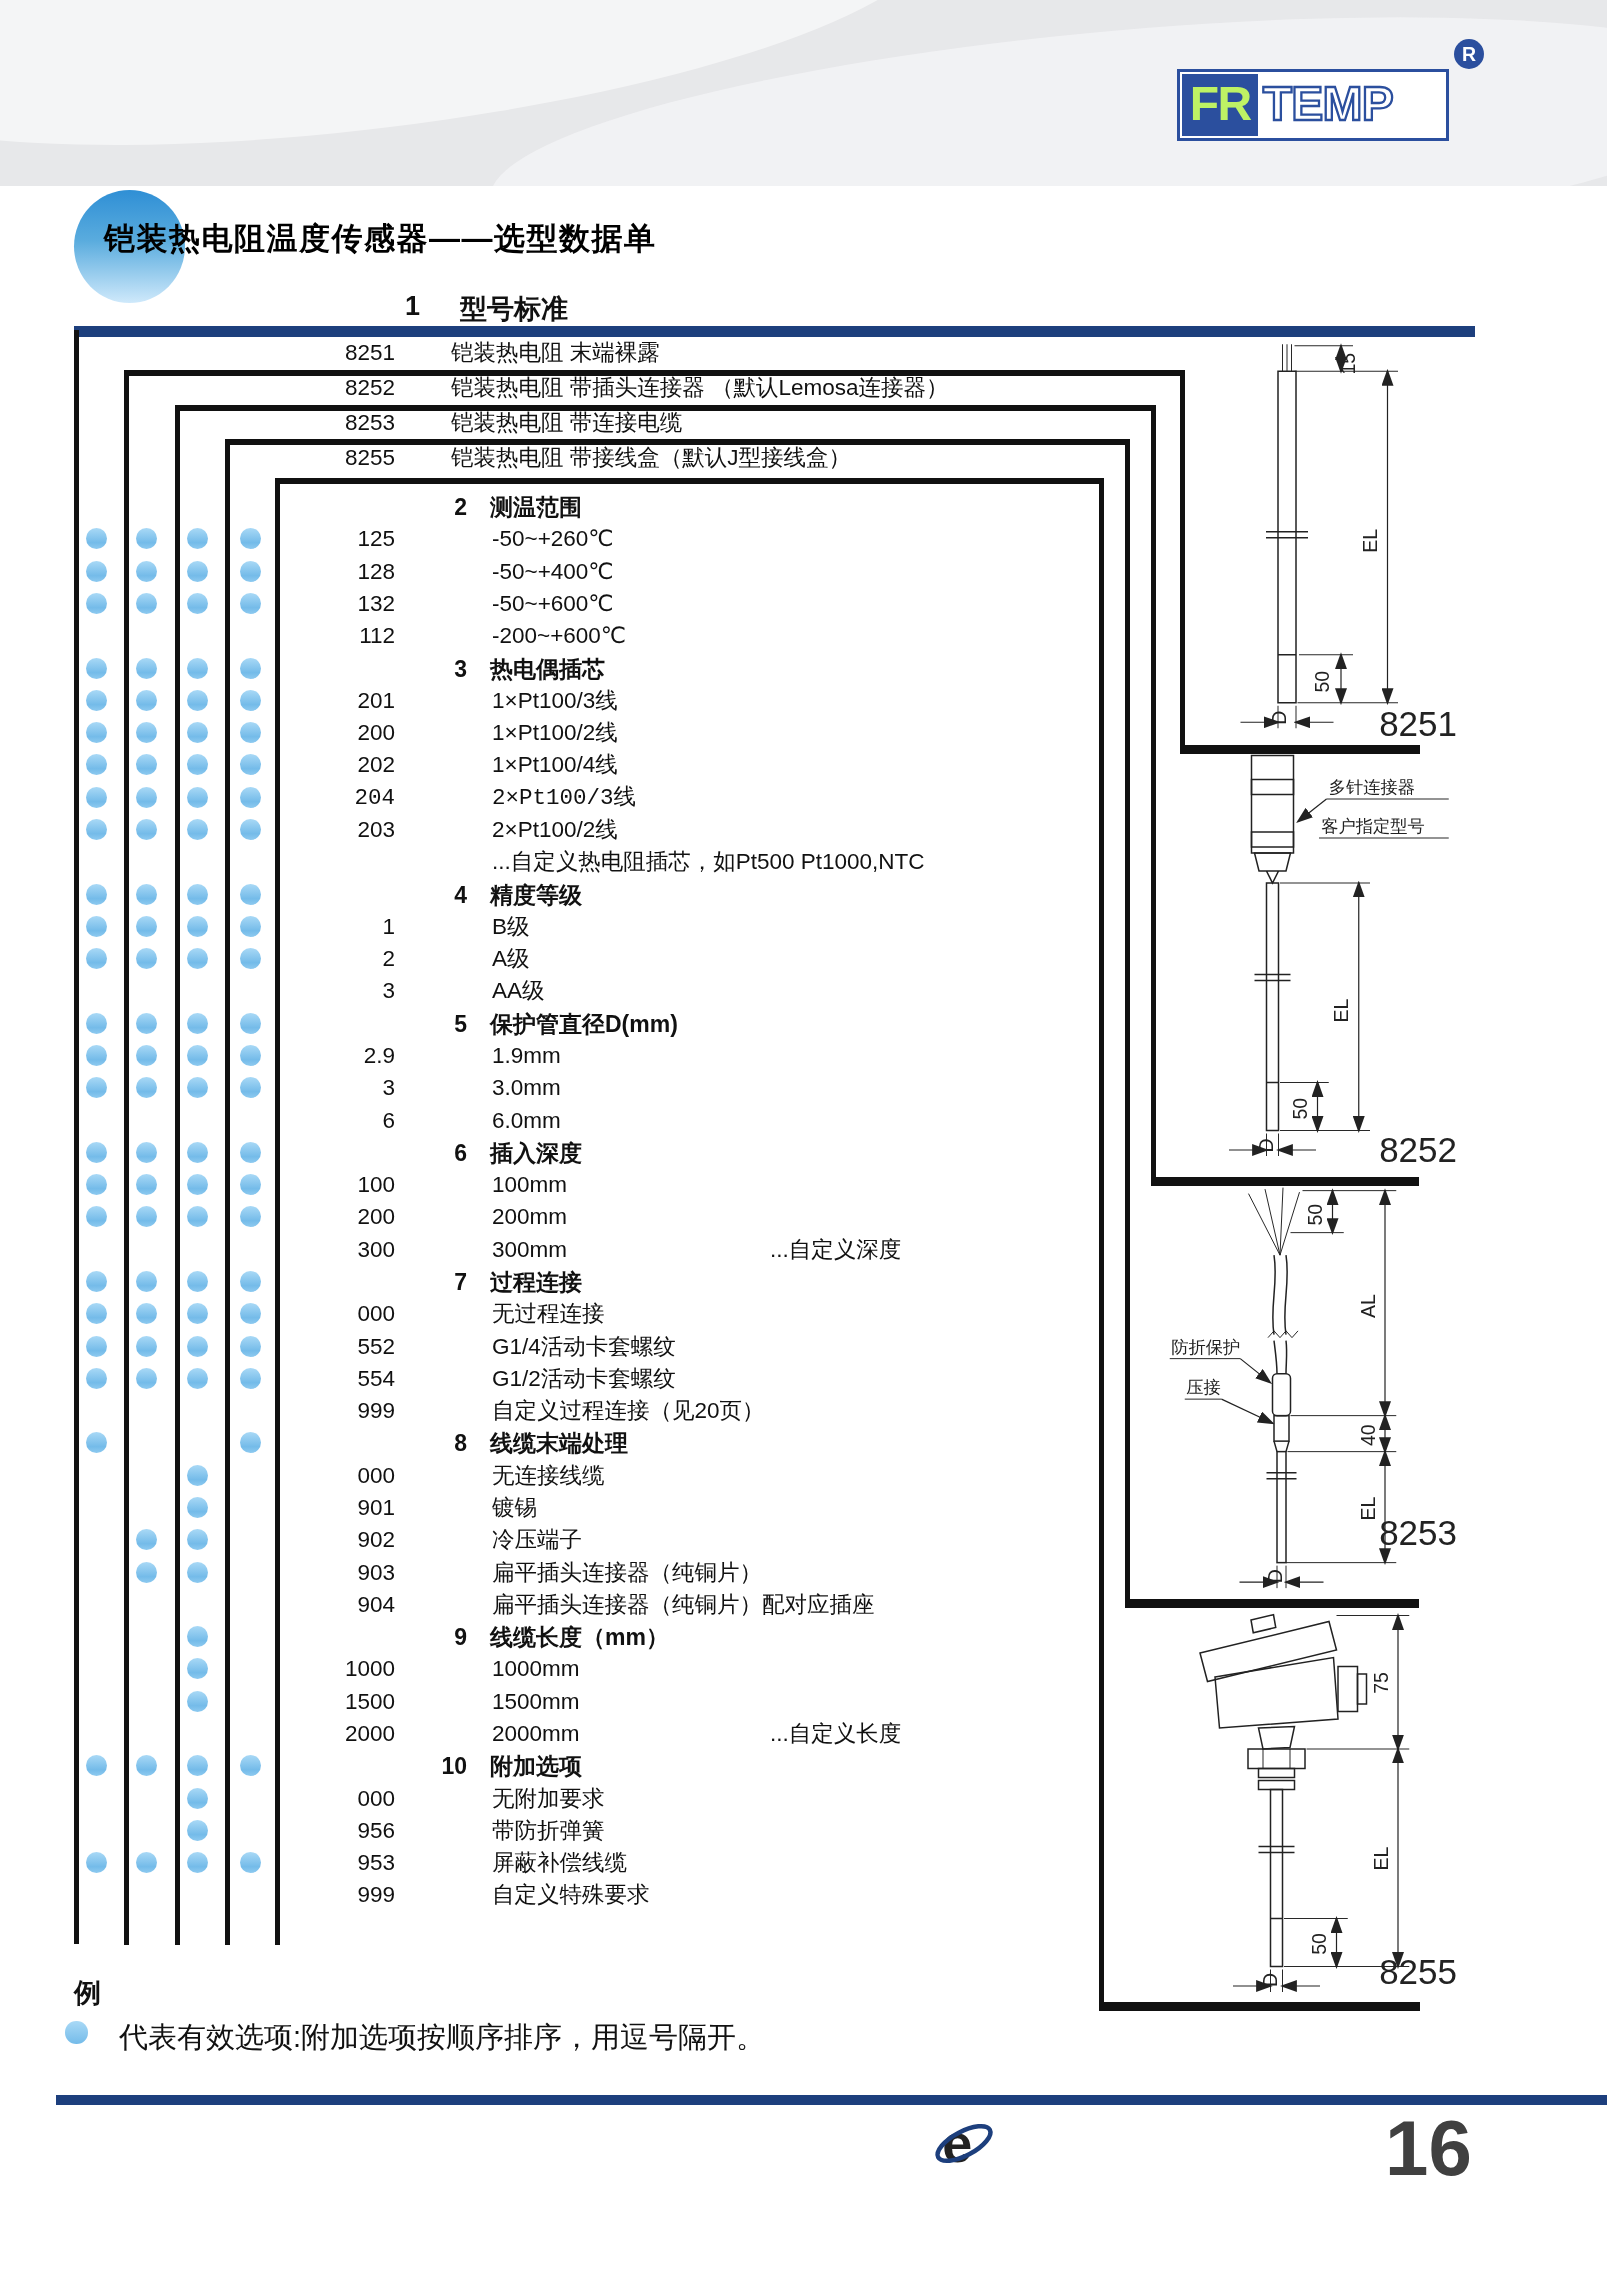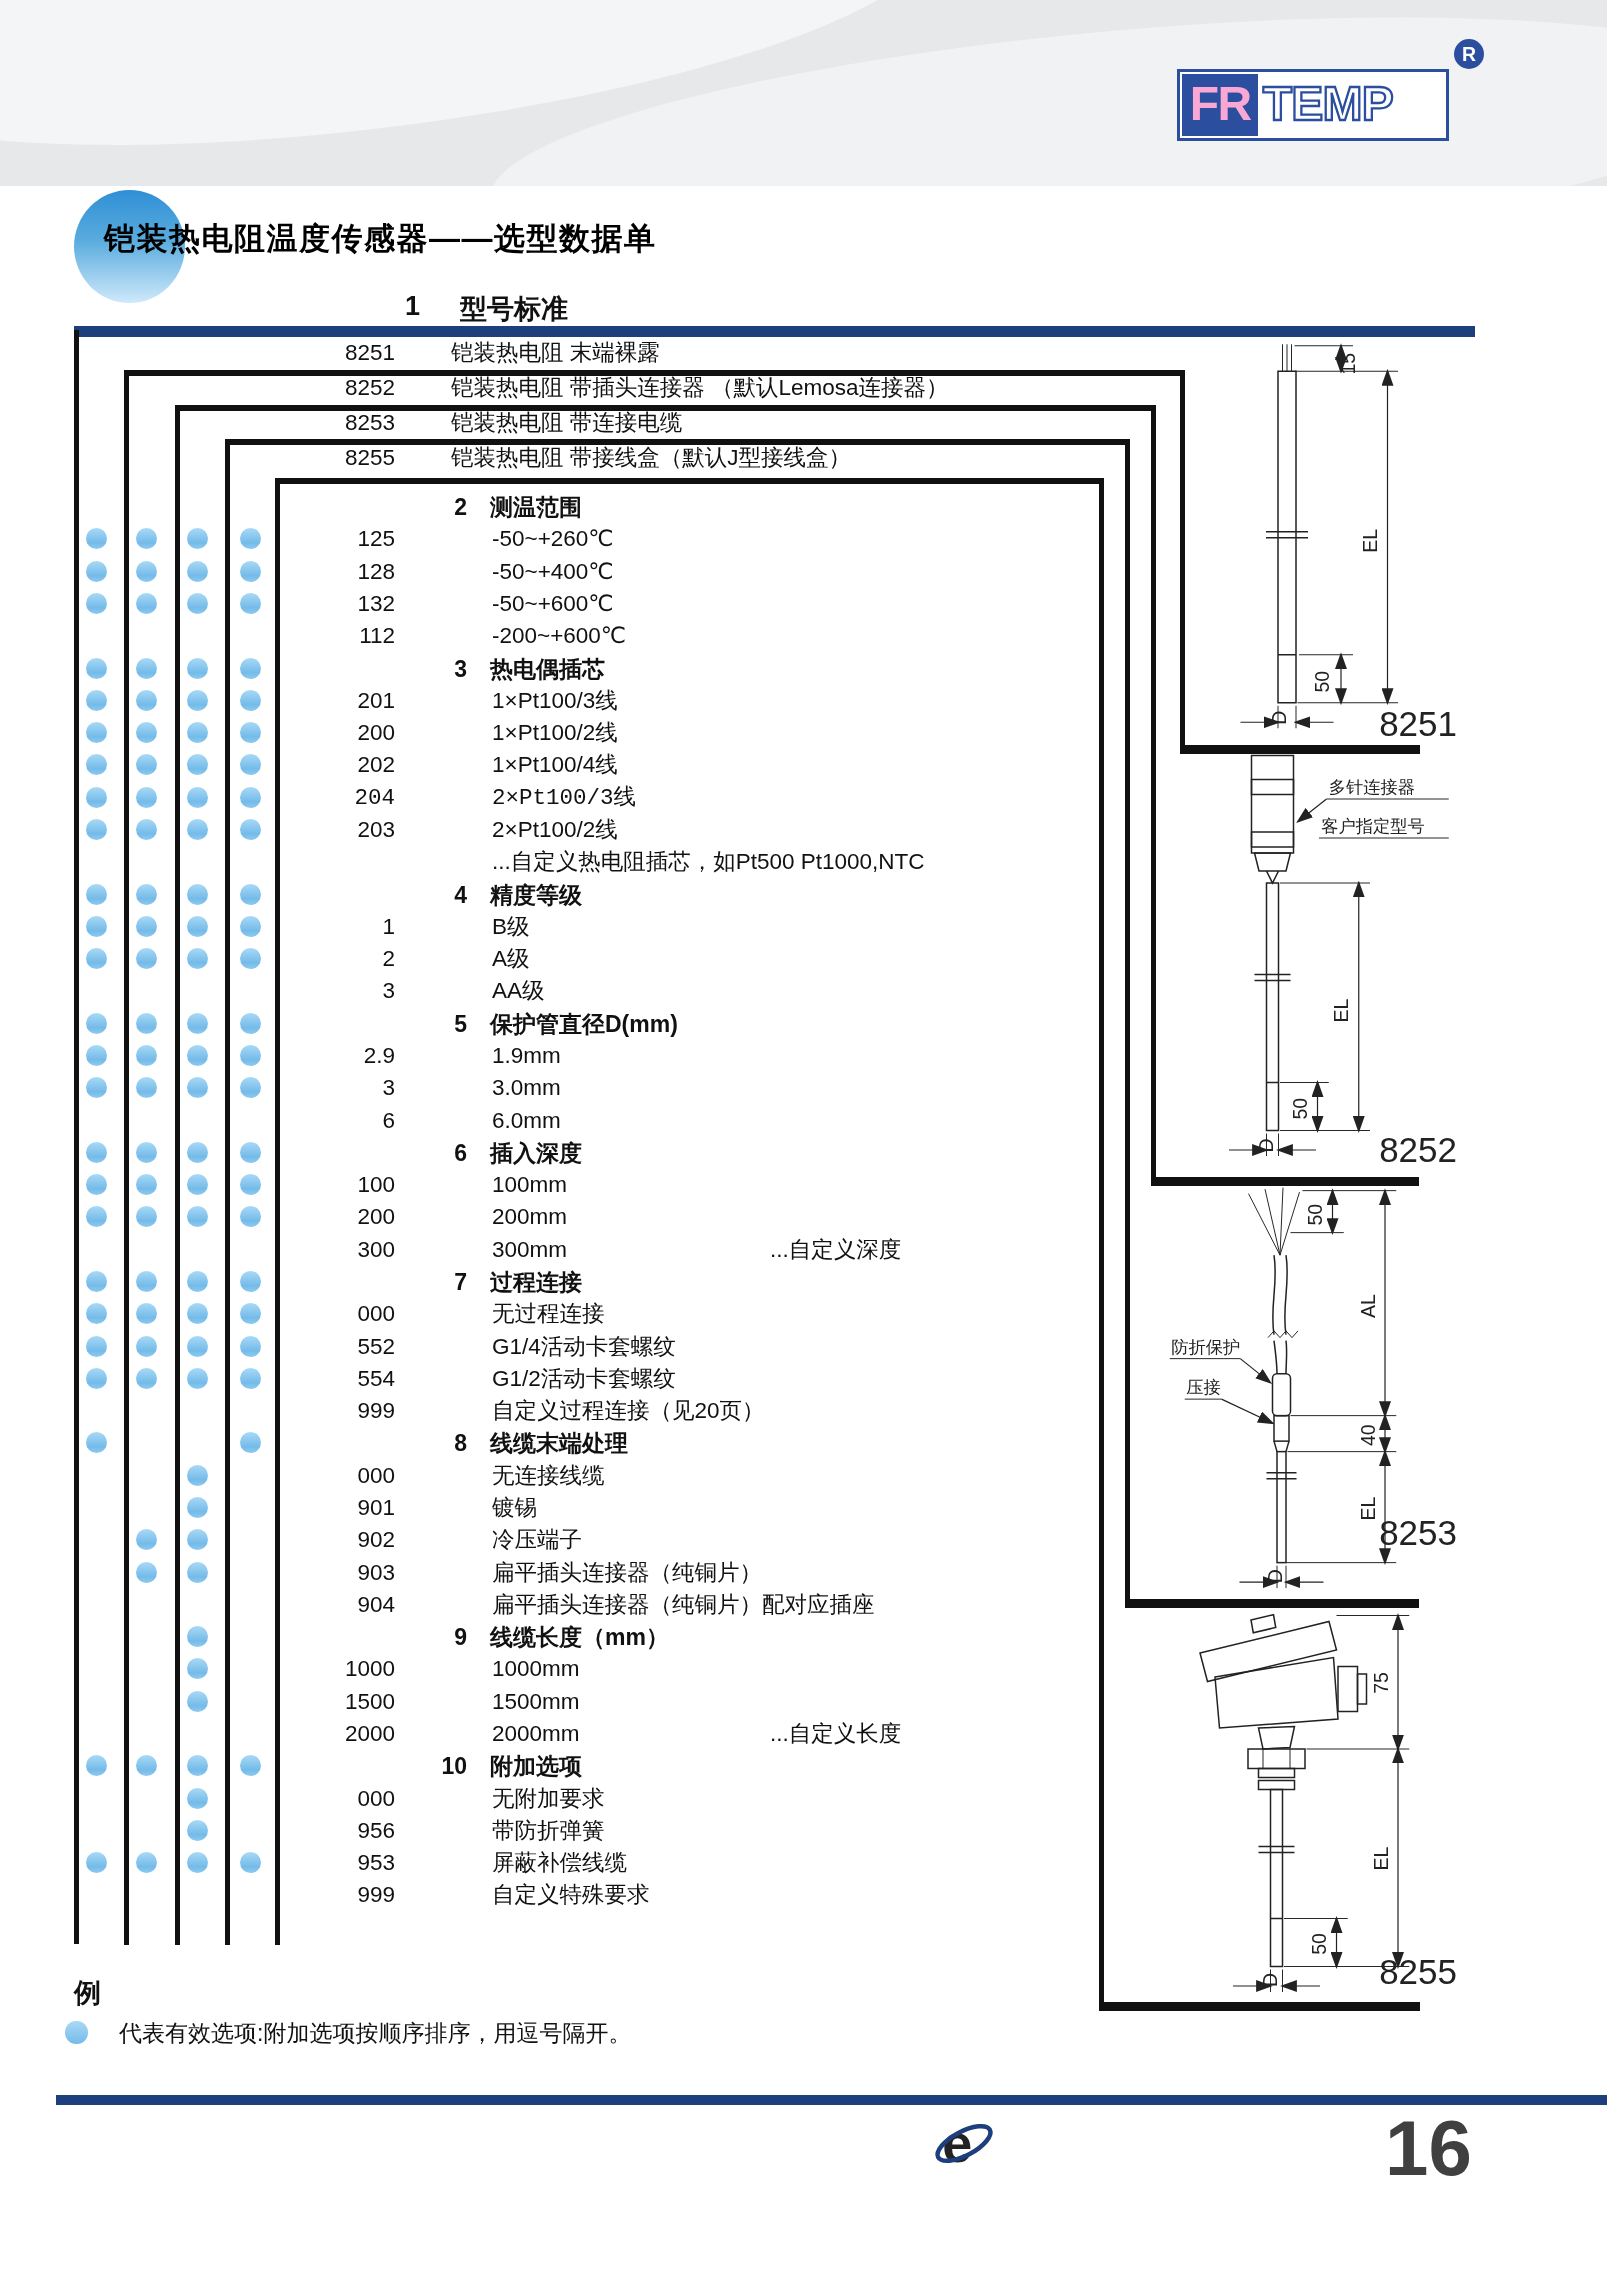--- a/index.html
+++ b/index.html
@@ -9,21 +9,21 @@
   
   #band{left:0;top:0;width:1608px;height:186px;background:#e7e8ea;overflow:hidden;}
   .swoosh1{left:-188px;top:-120px;width:1126px;height:248px;background:#ffffff;opacity:.55;
            border-radius:50%;transform:rotate(-7deg);}
   .swoosh2{left:488px;top:30px;width:1277px;height:225px;background:#f4f4f6;opacity:.8;
            border-radius:50%;transform:rotate(-5deg);}
   
   #logo{left:1177px;top:69px;width:272px;height:72px;border:3.8px solid #2b4f9e;background:#fff;
         box-sizing:border-box;display:flex;}
   #logo .inner{margin:2.3px;flex:1;display:flex;}
-  #logo .fr{background:#2b4f9e;color:#f9a8d4;font-weight:bold;font-size:48px;line-height:60px;
+  #logo .fr{background:#2b4f9e;color:#bef264;font-weight:bold;font-size:48px;line-height:60px;
             padding:0 7.5px;letter-spacing:-1.5px;}
   #logo .temp{color:#fff;-webkit-text-stroke:2.3px #2b4f9e;font-weight:bold;font-size:48px;
               line-height:60px;padding:0 4.5px;letter-spacing:-0.8px;}
   #rmark{left:1454px;top:39px;width:30px;height:30px;border-radius:50%;background:#2b4f9e;
          color:#fff;font-size:19.5px;font-weight:bold;text-align:center;line-height:30px;}
   
   #tcircle{left:74px;top:190px;width:111px;height:113px;border-radius:50%;
            background:linear-gradient(180deg,#2f8fd5 0%,#5aacde 45%,#cfe9fb 100%);}
   #ptitle{left:104px;top:218px;font-size:31px;font-weight:bold;letter-spacing:1.5px;color:#000;}
   #s1num{left:375px;top:291px;width:45px;text-align:right;font-size:27px;font-weight:bold;}
@@ -48,21 +48,21 @@
   svg .th{stroke:#222;stroke-width:1.3;fill:none;}
   svg .dim{stroke:#222;stroke-width:1.6;fill:none;}
   svg text{fill:#222;font-family:"Liberation Sans","DejaVu Sans",sans-serif;}
   .dtx{font-size:26px;text-anchor:middle;}
   .ctx{font-size:23px;}
   
   #exlabel{left:74px;top:1975px;font-size:27px;font-weight:bold;}
   #exvalue{left:128px;top:1974px;font-size:28px;font-weight:bold;letter-spacing:0.4px;}
   #lgdot{left:65px;top:2021px;width:22.5px;height:22.5px;border-radius:50%;
          background:linear-gradient(180deg,#a9d9f6,#74bbe9);}
-  #lgtext{left:119px;top:2018px;font-size:23px;}
+  #lgtext{left:119px;top:2018px;font-size:29px;}
   #fbar{left:56px;top:2095px;width:1551px;height:9.8px;}
   #furl{left:1003px;top:2133px;font-size:41px;font-weight:bold;color:#1d3f7d;letter-spacing:0.8px;}
   #fpage{left:1385px;top:2103px;font-size:78px;font-weight:bold;color:#404040;}
 </style>
 </head>
 <body>
 
 <div id="page">
 
   <div id="band" class="abs">

